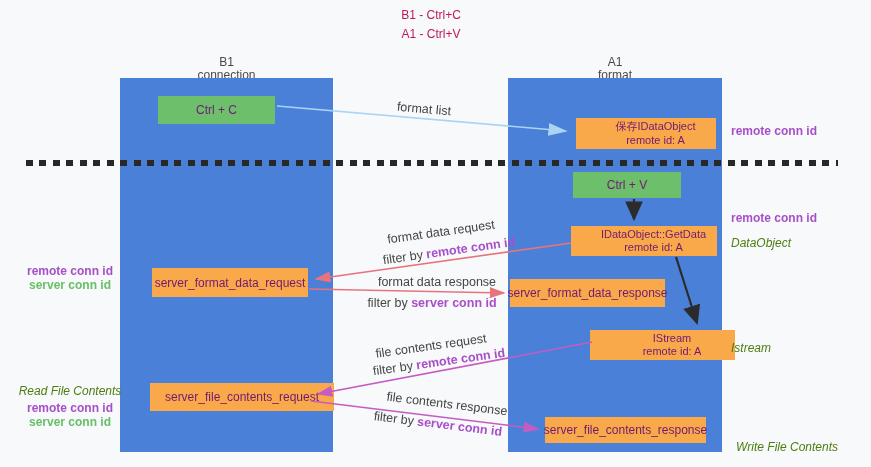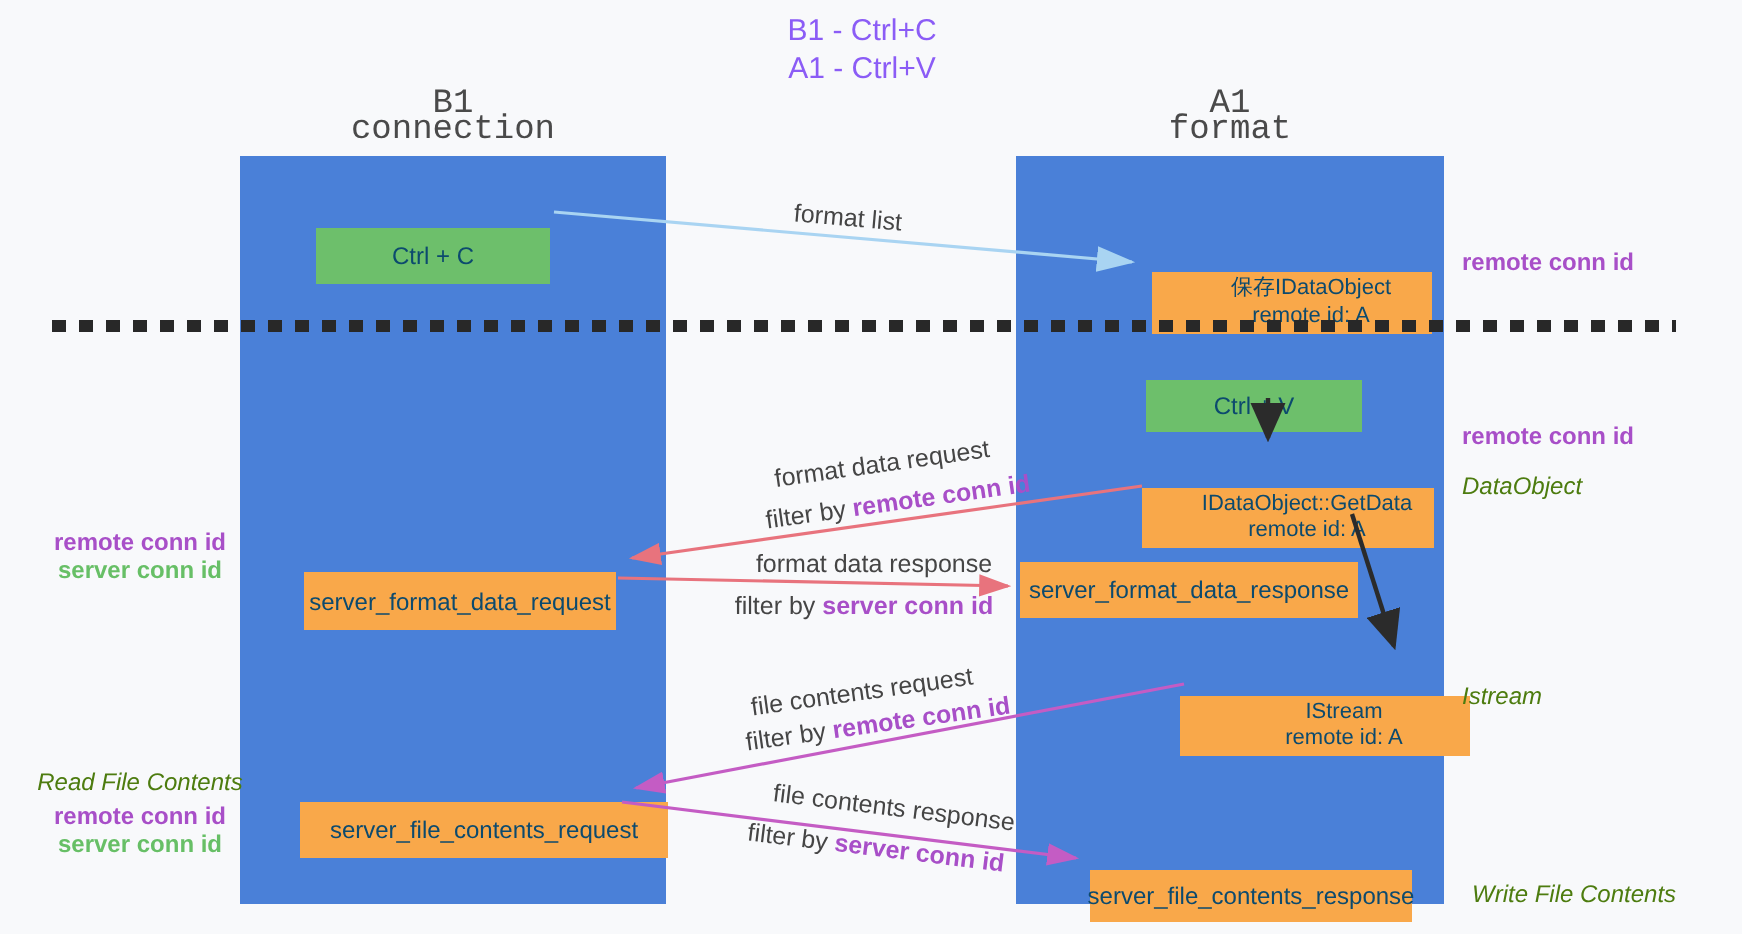--- a/index.html
+++ b/index.html
@@ -4,37 +4,37 @@
 <style>
   html,body{margin:0;padding:0;background:#f8f9fb;}
   .canvas{
     position:relative;width:871px;height:467px;overflow:hidden;
     background:#f8f9fb;
     font-family:"Liberation Sans","DejaVu Sans",sans-serif;
     color:#3f3f3f;
   }
   .title{
     position:absolute;left:0;top:6px;width:862px;text-align:center;
-    font-size:15px;line-height:19px;color:#8b5cf6;
+    font-size:12px;line-height:19px;color:#be185d;
   }
   .lane-header{
-    position:absolute;top:46px;text-align:center;
-    font-size:17px;line-height:13px;color:#4a4a4a;font-family:Liberation Mono, monospace;
+    position:absolute;top:56px;text-align:center;
+    font-size:12px;line-height:13px;color:#4a4a4a;
   }
   .lane{
     position:absolute;top:78px;height:374px;background:#4a80d8;z-index:1;
   }
   .divider{
     position:absolute;left:26px;top:160px;width:812px;height:6px;z-index:4;
     background:repeating-linear-gradient(90deg,#282828 0 7px,transparent 7px 13.5px);
   }
   .node{
     position:absolute;z-index:3;display:flex;flex-direction:column;
-    align-items:center;justify-content:center;color:#0c4a6e;
-    font-size:12px;line-height:14px;text-align:center;margin-top:18px;
+    align-items:center;justify-content:center;color:#701a75;
+    font-size:12px;line-height:14px;text-align:center;
   }
   .node.green{background:#6dbf6b;}
   .node.orange{background:#f9a84a;}
   .node.small{font-size:11px;line-height:13.5px;padding-left:19px;}
   .flow-label{
     position:absolute;z-index:6;white-space:nowrap;font-size:12.5px;
     color:#454545;transform-origin:center;
   }
   .hl-purple{color:#a84fc8;font-weight:bold;}
   .side-label{position:absolute;z-index:3;white-space:nowrap;font-size:12px;line-height:14px;}
@@ -83,21 +83,21 @@
 
   <div class="node orange small" style="left:571px;top:226px;width:127px;height:30px;">
     <span>IDataObject::GetData</span>
     <span>remote id: A</span>
   </div>
 
   <div class="node orange" style="left:152px;top:268px;width:156px;height:29px;">
     <span>server_format_data_request</span>
   </div>
 
-  <div class="node orange" style="left:510px;top:263px;width:169px;height:28px;">
+  <div class="node orange" style="left:510px;top:279px;width:155px;height:28px;">
     <span>server_format_data_response</span>
   </div>
 
   <div class="node orange small" style="left:590px;top:330px;width:126px;height:30px;">
     <span>IStream</span>
     <span>remote id: A</span>
   </div>
 
   <div class="node orange" style="left:150px;top:383px;width:184px;height:28px;">
     <span>server_file_contents_request</span>

